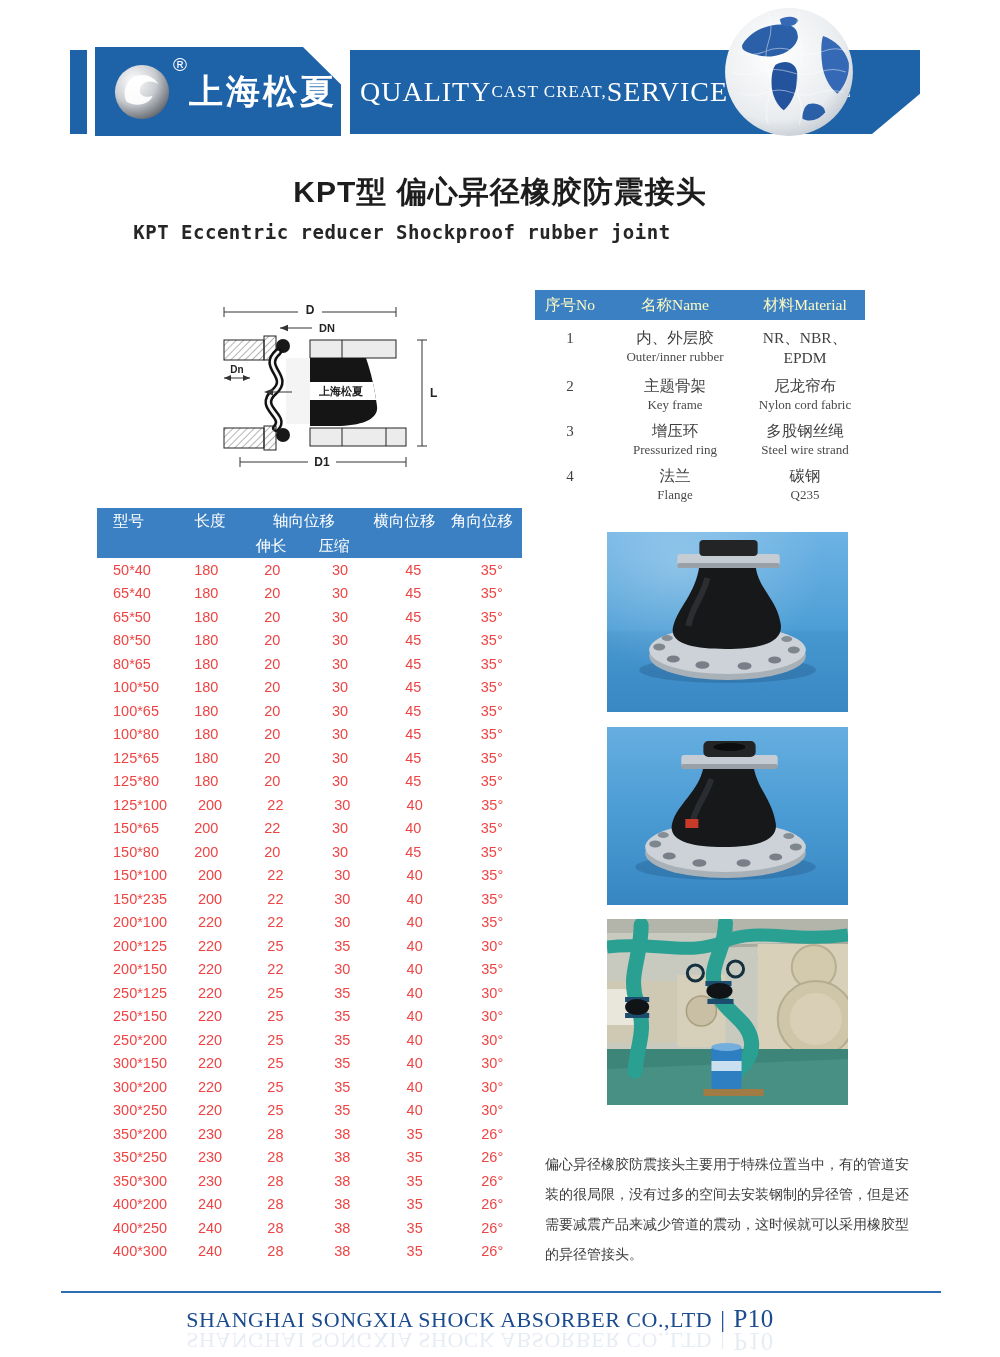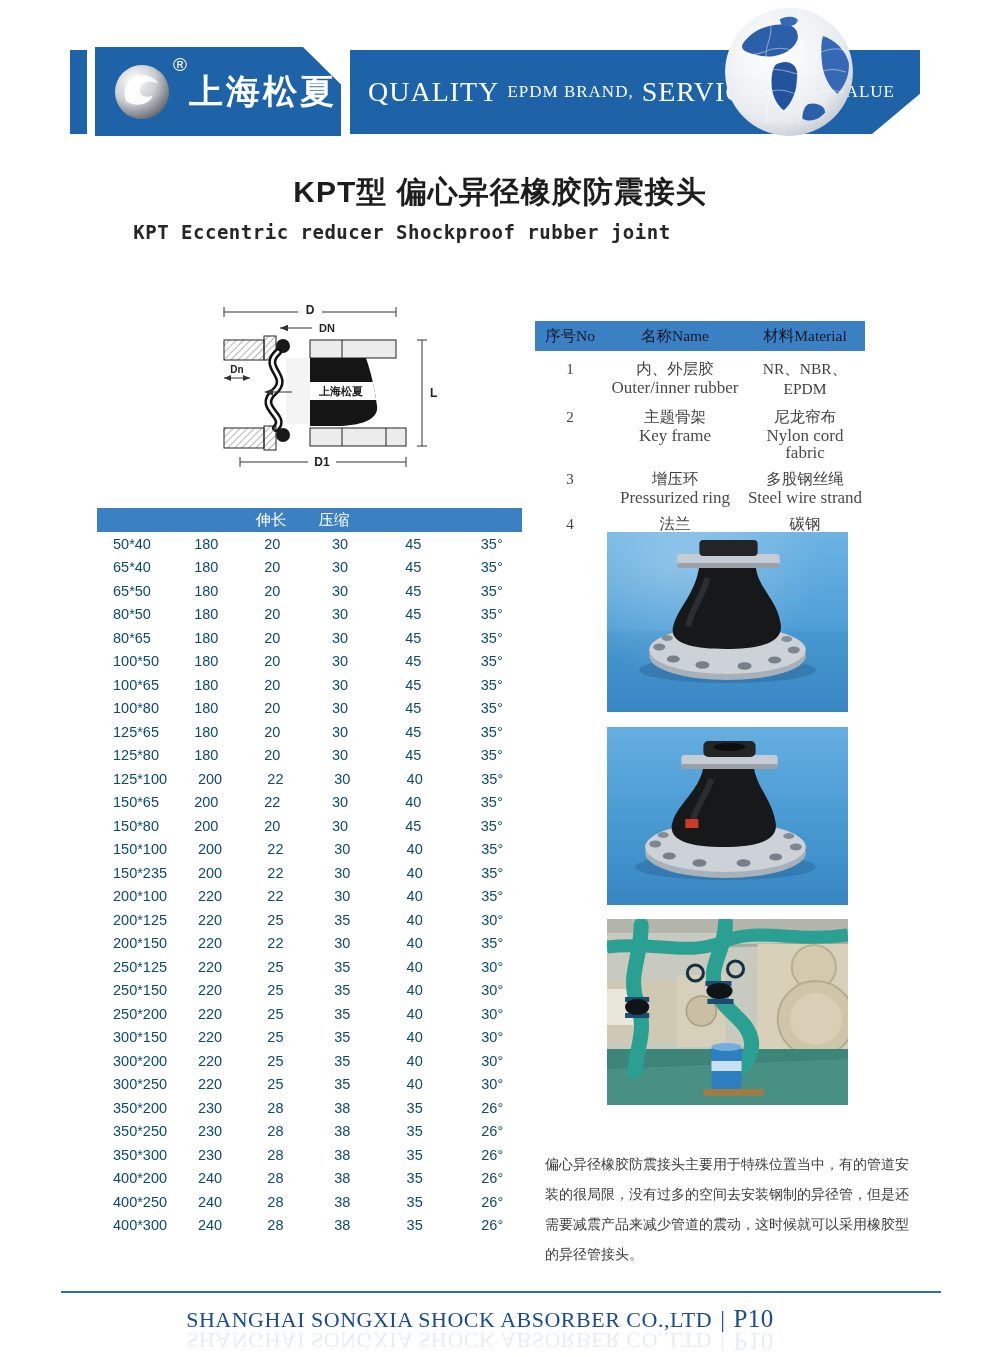--- a/index.html
+++ b/index.html
@@ -9,65 +9,65 @@
   
   .v-bar{position:absolute;left:70px;top:50px;width:17px;height:84px;background:#1e63a8;}
   .logo-block{position:absolute;left:95px;top:47px;width:246px;height:89px;background:#1e63a8;
       clip-path:polygon(0 0,calc(100% - 38px) 0,100% 42%,100% 100%,0 100%);
       display:flex;align-items:center;padding-left:18px;box-sizing:border-box;}
   .logo-sphere{width:58px;height:58px;flex:0 0 auto;}
   .reg-mark{color:#fff;font-size:19px;line-height:1;align-self:flex-start;margin:8px 2px 0 2px;}
   .brand-cn{color:#fff;font-size:34px;font-weight:bold;letter-spacing:3px;white-space:nowrap;}
   .banner{position:absolute;left:350px;top:50px;width:570px;height:84px;background:#1e63a8;
       clip-path:polygon(0 0,100% 0,100% 52%,calc(100% - 48px) 100%,0 100%);
-      display:flex;align-items:center;padding-left:18px;box-sizing:border-box;
-      font-family:"Liberation Serif","DejaVu Serif",serif;color:#fff;white-space:nowrap;gap:8px;}
+      display:flex;align-items:center;padding-left:10px;box-sizing:border-box;
+      font-family:"Liberation Serif","DejaVu Serif",serif;color:#fff;white-space:nowrap;}
   .t-big{font-size:28px;letter-spacing:1px;}
   .t-small{font-size:17px;letter-spacing:1px;}
   .globe{position:absolute;left:722px;top:5px;width:134px;height:134px;}
 
   
   .title-cn{position:absolute;left:0;top:172px;width:1000px;text-align:center;
       font-size:30px;font-weight:bold;color:#1d1d1d;letter-spacing:1px;}
   .title-en{position:absolute;left:0;top:221px;width:804px;text-align:center;
       font-family:"DejaVu Sans Mono","Liberation Mono",monospace;font-size:19px;
       font-weight:600;color:#262626;letter-spacing:.5px;}
 
   
   .drawing{position:absolute;left:190px;top:293px;width:270px;height:180px;}
   .drawing text{font-family:"Liberation Sans",sans-serif;font-weight:bold;fill:#222;}
 
   
   .mat-table{position:absolute;left:535px;top:290px;width:330px;
       font-family:"Liberation Serif","DejaVu Serif",serif;}
-  .mat-head{display:grid;grid-template-columns:70px 140px 120px;background:#3b80c2;color:#0f172a;
-      height:30px;align-items:center;text-align:center;font-size:15.5px;margin-top:31px;}
+  .mat-head{display:grid;grid-template-columns:70px 140px 120px;background:#3b80c2;color:#fef9c3;
+      height:30px;align-items:center;text-align:center;font-size:15.5px;}
   .mrow{display:grid;grid-template-columns:70px 140px 120px;min-height:44px;align-items:start;
       padding-top:8px;box-sizing:border-box;}
   .mc{text-align:center;color:#3f3f3f;}
   .mc .cn{font-size:15.5px;line-height:20px;}
-  .mc .en{font-size:17px;line-height:17px;color:#4a4a4a;}
+  .mc .en{font-size:13px;line-height:17px;color:#4a4a4a;}
   .mc .en:empty{display:none;}
   .mc-no{font-size:15px;padding-top:2px;}
 
   
   .spec-table{position:absolute;left:97px;top:508px;width:425px;}
   .sh-r1,.sh-r2,.spec-row{display:flex;}
   .spec-head{background:#3b80c2;color:#fff;font-size:15.5px;}
   .sh-r1{height:26px;align-items:center;}
   .sh-r2{height:24px;align-items:center;}
   .c{box-sizing:border-box;text-align:center;}
   .c-model{width:82px;text-align:left;padding-left:16px;}
   .c-len{width:62px;}
   .c-ext{width:60px;}
   .c-comp{width:66px;}
   .c-lat{width:75px;}
   .c-ang{width:80px;}
   .c-axial{width:126px;}
-  .spec-row{height:23.5px;align-items:center;font-size:14.5px;color:#0c4a6e;gap:20px;}
+  .spec-row{height:23.5px;align-items:center;font-size:14.5px;color:#ef4444;gap:20px;}
 
   
   .photo{position:absolute;left:607px;width:241px;}
   .photo svg{display:block;width:100%;height:100%;}
   .photo1{top:532px;height:180px;}
   .photo2{top:727px;height:178px;}
   .photo3{top:919px;height:186px;}
 
   
   .desc{position:absolute;left:545px;top:1150px;width:364px;
@@ -103,21 +103,21 @@
       </defs>
       <circle cx="30" cy="30" r="28" fill="url(#sg)"></circle>
       <path d="M14,40 C24,46 38,43 41,34 C33,37 26,33 28,26 C30,19 40,17 47,22 C41,11 25,9 17,18 C11,25 11,34 14,40 Z" fill="#ffffff" opacity=".92"></path>
     </svg>
     <span class="reg-mark">®</span>
     <span class="brand-cn">上海松夏</span>
   </div>
 
   <div class="banner">
     <span class="t-big">QUALITY</span>
-    <span class="t-small"> EPDM BRAND,</span>
+    <span class="t-small"> CAST CREAT,</span>
     <span class="t-big">SERVICE</span>
     <span class="t-small"> CREAT VALUE</span>
   </div>
 
   <svg class="globe" viewBox="0 0 130 130">
     <defs>
       <radialGradient id="gg" cx="40%" cy="35%" r="75%">
         <stop offset="0%" stop-color="#ffffff"></stop>
         <stop offset="70%" stop-color="#e9ecef"></stop>
         <stop offset="100%" stop-color="#b7c0ca"></stop>
@@ -254,20 +254,27 @@
           <div class="mc">
             <div class="cn">碳钢</div>
             <div class="en">Q235</div>
           </div>
         </div>
       </div>
   </div>
 
   <div class="spec-table">
     <div class="spec-head">
+      <div class="sh-r1">
+        <div class="c c-model">型号</div>
+        <div class="c c-len">长度</div>
+        <div class="c c-axial">轴向位移</div>
+        <div class="c c-lat">横向位移</div>
+        <div class="c c-ang">角向位移</div>
+      </div>
       <div class="sh-r2">
         <div class="c c-model"></div>
         <div class="c c-len"></div>
         <div class="c c-ext">伸长</div>
         <div class="c c-comp">压缩</div>
         <div class="c c-lat"></div>
         <div class="c c-ang"></div>
       </div>
     </div>
     <div>

